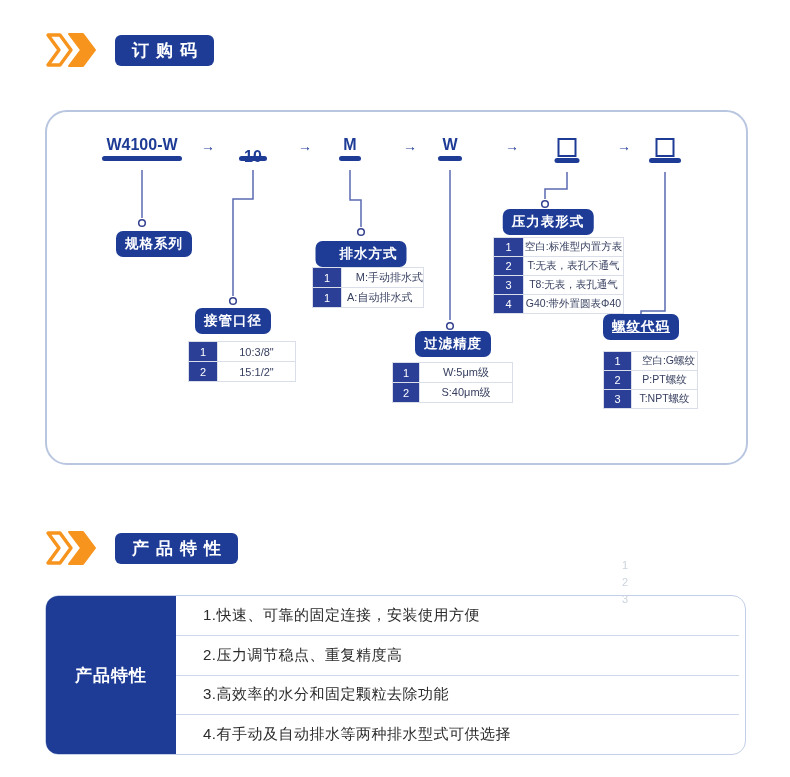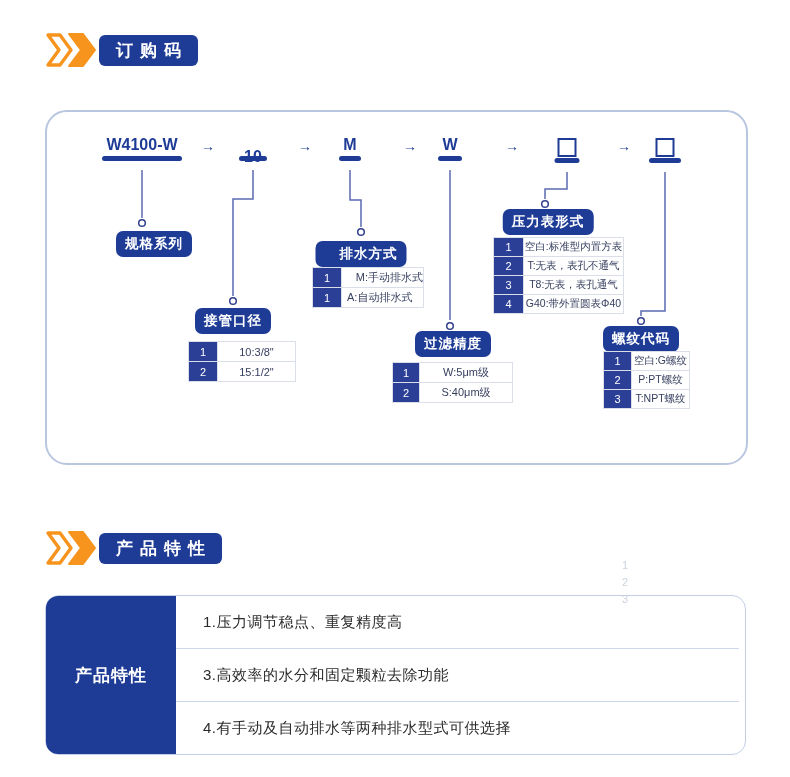--- a/index.html
+++ b/index.html
@@ -1,20 +1,20 @@
 <!DOCTYPE html>
 <html><head>
 <meta charset="utf-8">
 <style>
   html,body{margin:0;padding:0;background:#ffffff;}
   .page{position:relative;width:790px;height:777px;background:#fff;overflow:hidden;
         font-family:"Liberation Sans","DejaVu Sans",sans-serif;}
 
   
-  .sec-header{position:absolute;display:flex;align-items:center;}
+  .sec-header{position:absolute;display:flex;align-items:center;gap:16px;}
   .title-pill{background:#1e3c96;color:#fff;border-radius:6px;height:31px;
       display:flex;align-items:center;justify-content:center;
       font-size:17px;font-weight:bold;letter-spacing:7px;padding:0 10px 0 17px;}
 
   
   .card1{position:absolute;left:45px;top:110px;width:699px;height:351px;
       border:2px solid #b9c6e0;border-radius:22px;background:#fff;}
   .card2{position:absolute;left:45px;top:595px;width:699px;height:158px;
       border:1.5px solid #c3cfe6;border-radius:14px;background:#fff;}
 
@@ -116,21 +116,21 @@
   <div class="code-arrow" style="left:624px;top:138px;">→</div>
 
   <div class="code-sq" style="left:665px;top:138px;"></div>
   <div class="code-bar" style="left:665px;top:158px;width:32px;"></div>
 
   <div class="pill" style="left:154px;top:231px;">规格系列</div>
   <div class="pill" style="left:233px;top:308px;text-align:right;">接管口径</div>
   <div class="pill" style="left:361px;top:241px;padding-left:24px;">排水方式</div>
   <div class="pill" style="left:453px;top:331px;">过滤精度</div>
   <div class="pill" style="left:548px;top:209px;">压力表形式</div>
-  <div class="pill" style="left:641px;top:326px;">螺纹代码</div>
+  <div class="pill" style="left:641px;top:314px;text-decoration:underline;">螺纹代码</div>
 
   <table class="vt" style="left:188px;top:341px;">
     <tbody>
         <tr>
       <td class="num" style="width:28px;">1</td>
       <td class="val" style="width:77px;">10:3/8"</td>
     </tr>
     <tr>
       <td class="num">2</td>
       <td class="val">15:1/2"</td>
@@ -182,21 +182,21 @@
       <td class="num">4</td>
       <td class="val">G40:带外置圆表Φ40</td>
     </tr>
   </tbody>
     </table>
 
   <table class="vt small" style="left:603px;top:351px;">
     <tbody>
         <tr>
       <td class="num" style="width:27px;">1</td>
-      <td class="val" style="width:57px;">空白:G螺纹</td>
+      <td class="val" style="width:57px;padding-left:8px;">空白:G螺纹</td>
     </tr>
     <tr>
       <td class="num">2</td>
       <td class="val">P:PT螺纹</td>
     </tr>
     <tr>
       <td class="num">3</td>
       <td class="val">T:NPT螺纹</td>
     </tr>
   </tbody>
@@ -206,21 +206,22 @@
     <svg width="54" height="36" viewBox="0 0 54 36">
       <path d="M3,3 h12 l11,15 -11,15 H3 l11,-15 Z" fill="#ffffff" stroke="#f7941e" stroke-width="3.4" stroke-linejoin="round"></path>
       <path d="M24,2 h14 l12,16 -12,16 H24 l12,-16 Z" fill="#f7941e" stroke="#f7941e" stroke-width="2" stroke-linejoin="round"></path>
     </svg>
     <div class="title-pill">产品特性</div>
   </div>
 
   <div class="card2">
     <div class="feat-side">产品特性</div>
     <div class="feat-rows">
-      <div class="feat-row sep">1.压力调节稳点、重复精度高</div>
+      <div class="feat-row sep">1.快速、可靠的固定连接，安装使用方便</div>
+      <div class="feat-row sep">2.压力调节稳点、重复精度高</div>
       <div class="feat-row sep">3.高效率的水分和固定颗粒去除功能</div>
       <div class="feat-row">4.有手动及自动排水等两种排水型式可供选择</div>
     </div>
   </div>
 
   <div class="watermark" style="left:622px;top:560px;">1</div>
   <div class="watermark" style="left:622px;top:577px;">2</div>
   <div class="watermark" style="left:622px;top:594px;">3</div>
 
 </div>

